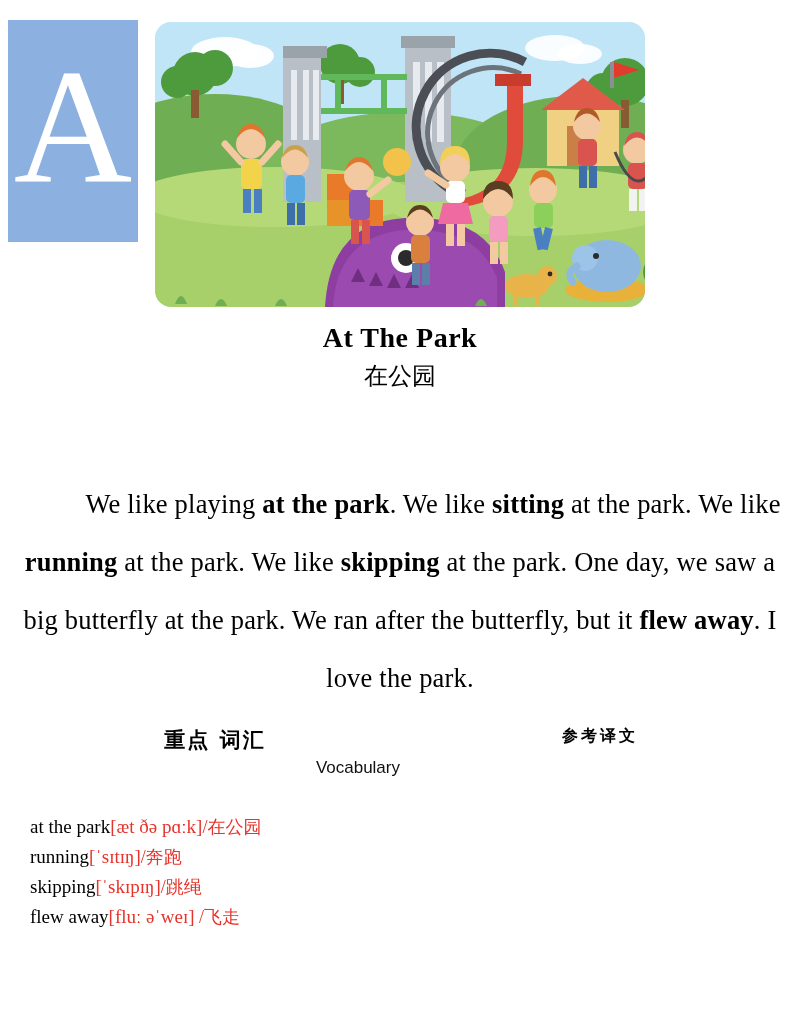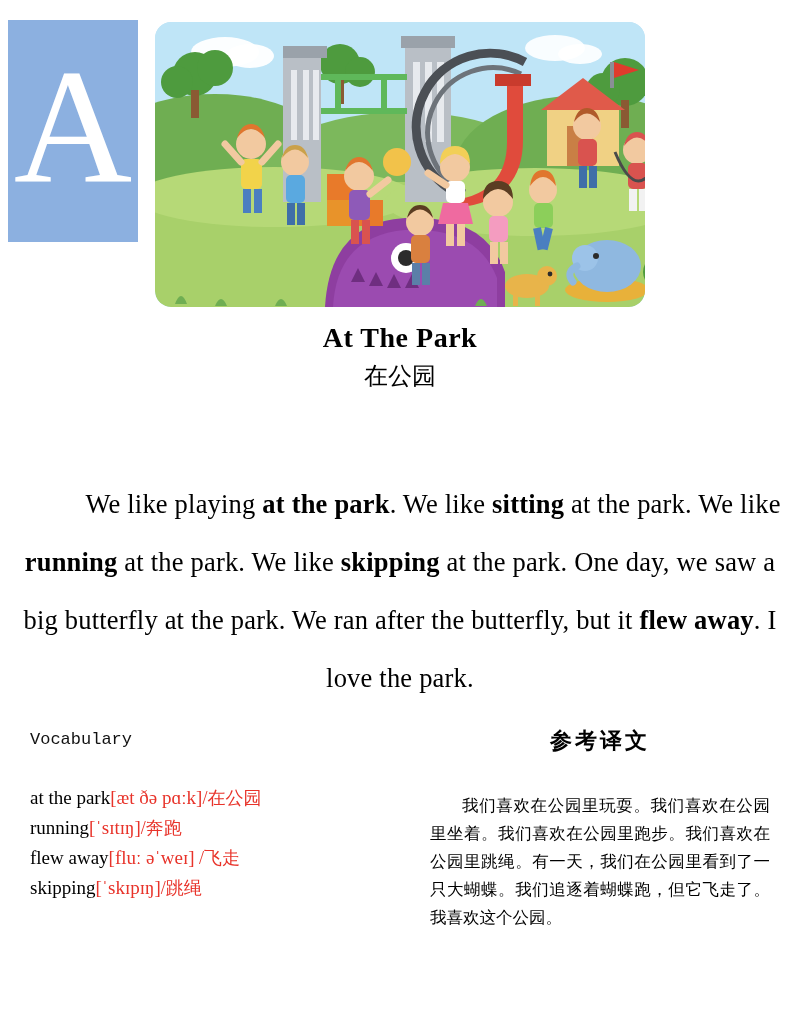--- a/index.html
+++ b/index.html
@@ -102,29 +102,29 @@
     width: 340px;
   }
   .sec-head-zh {
     text-align: center;
     font-family: "DejaVu Sans", sans-serif;
     font-weight: bold;
     font-size: 21px;
     letter-spacing: 2px;
   }
   .sec-head-en {
-    text-align: left;
-    font-family: Liberation Mono, monospace;
+    text-align: right;
+    font-family: Liberation Sans, sans-serif;
     font-size: 17px;
     margin-top: 4px;
     color: #111;
   }
   .trans-col .sec-head-zh {
     font-family: "DejaVu Serif", serif;
-    font-size: 22px;
+    font-size: 16px;
     letter-spacing: 3px;
   }
 
   .vocab-list {
     margin-top: 34px;
     list-style: none;
     padding: 0;
   }
   .vocab-list li {
     font-family: "Liberation Serif", serif;
@@ -338,25 +338,25 @@
     </g>
   </svg>
 </div>
 
 <div class="title-en">At The Park</div>
 <div class="title-zh">在公园</div>
 
 <p class="story" id="story"><span>We like playing </span><b>at the park</b><span>. We like </span><b>sitting</b><span> at the park. We like </span><b>running</b><span> at the park. We like </span><b>skipping</b><span> at the park. One day, we saw a big butterfly at the park. We ran after the butterfly, but it </span><b>flew away</b><span>.  I love the park.</span></p>
 
 <div class="vocab-col">
+  <div class="sec-head-zh">重点 词汇</div>
   <div class="sec-head-en">Vocabulary</div>
   <ul class="vocab-list" id="vocab-list">
       <li><span class="en">at the park</span><span class="ph">[æt ðə pɑːk]</span><span class="zh">/在公园</span></li>
       <li><span class="en">running</span><span class="ph">[ˈsɪtɪŋ]</span><span class="zh">/奔跑</span></li>
+      <li><span class="en">skipping</span><span class="ph">[ˈskɪpɪŋ]</span><span class="zh">/跳绳</span></li>
       <li><span class="en">flew away</span><span class="ph">[fluː əˈweɪ]</span><span class="zh"> /飞走</span></li>
-      <li><span class="en">skipping</span><span class="ph">[ˈskɪpɪŋ]</span><span class="zh">/跳绳</span></li>
     </ul>
 </div>
 
 <div class="trans-col">
   <div class="sec-head-zh">参考译文</div>
-  <div class="trans-body">我们喜欢在公园里玩耍。我们喜欢在公园里坐着。我们喜欢在公园里跑步。我们喜欢在公园里跳绳。有一天，我们在公园里看到了一只大蝴蝶。我们追逐着蝴蝶跑，但它飞走了。我喜欢这个公园。</div>
 </div>
 
 </body></html>

